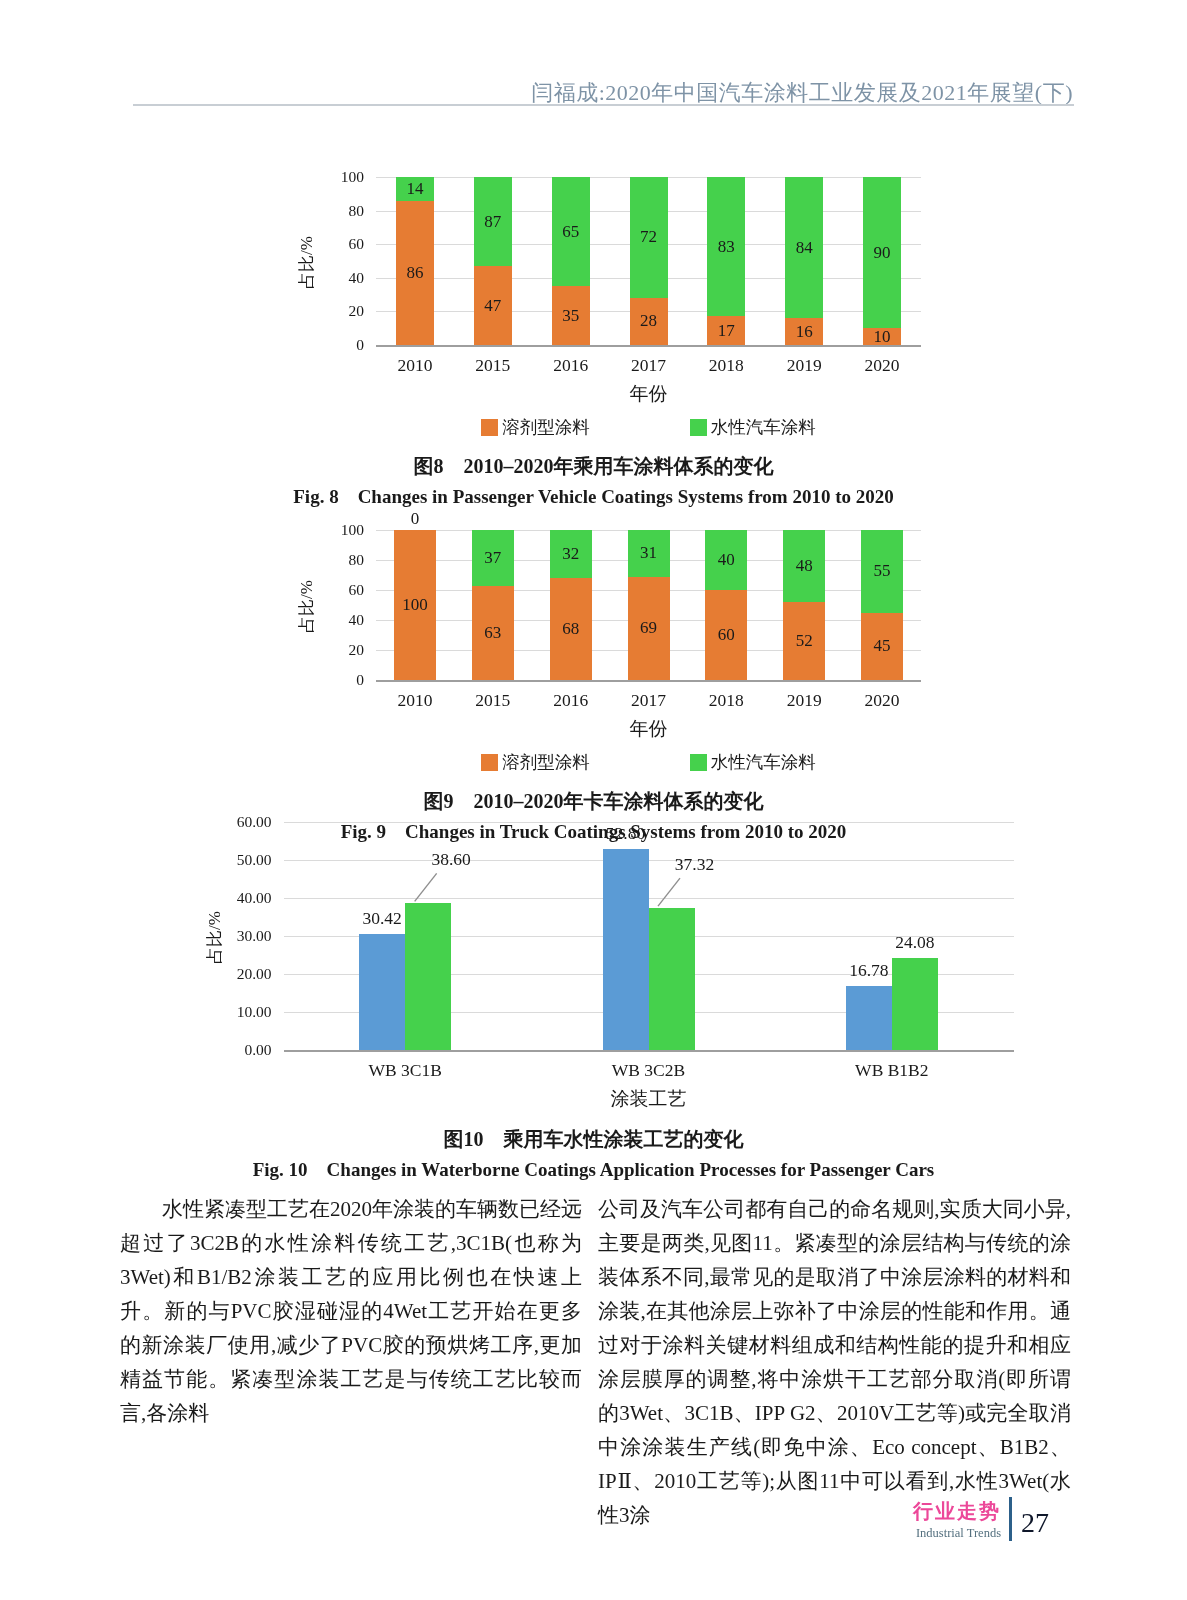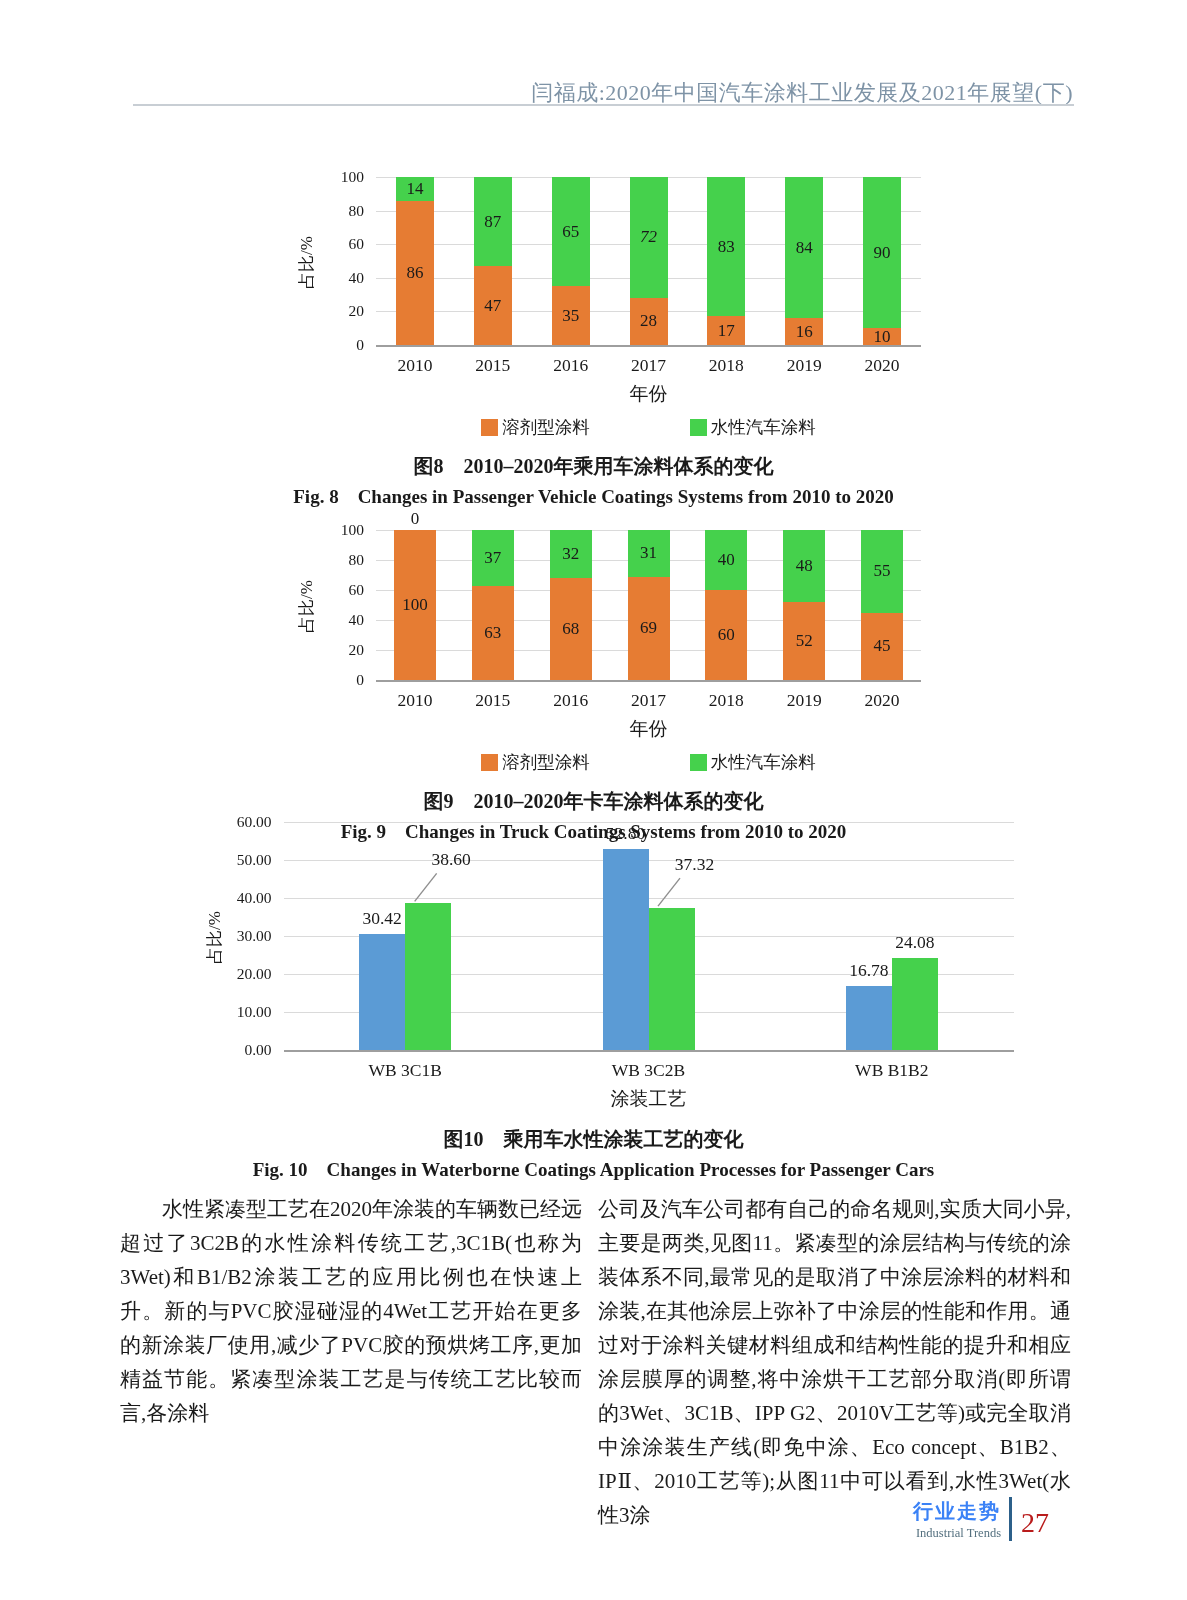--- a/index.html
+++ b/index.html
@@ -81,21 +81,21 @@
         <span class="seg-label" style="left: 77.8571px; width: 77.8571px; top: 118.52px;">47</span>
         <div class="bar" style="left: 97.7857px; top: 0px; width: 38px; height: 89.04px; background: rgb(69, 209, 76);"></div>
         <span class="seg-label" style="left: 77.8571px; width: 77.8571px; top: 34.52px;">87</span>
         <div class="bar" style="left: 175.643px; top: 109.2px; width: 38px; height: 58.8px; background: rgb(230, 124, 51);"></div>
         <span class="seg-label" style="left: 155.714px; width: 77.8571px; top: 128.6px; font-family: Liberation Serif, serif;">35</span>
         <div class="bar" style="left: 175.643px; top: 0px; width: 38px; height: 109.2px; background: rgb(69, 209, 76);"></div>
         <span class="seg-label" style="left: 155.714px; width: 77.8571px; top: 44.6px;">65</span>
         <div class="bar" style="left: 253.5px; top: 120.96px; width: 38px; height: 47.04px; background: rgb(230, 124, 51);"></div>
         <span class="seg-label" style="left: 233.571px; width: 77.8571px; top: 134.48px;">28</span>
         <div class="bar" style="left: 253.5px; top: 0px; width: 38px; height: 120.96px; background: rgb(69, 209, 76);"></div>
-        <span class="seg-label" style="left: 233.571px; width: 77.8571px; top: 50.48px; font-style: italic;">72</span>
+        <span class="seg-label" style="left: 233.571px; width: 77.8571px; top: 50.48px;">72</span>
         <div class="bar" style="left: 331.357px; top: 139.44px; width: 38px; height: 28.56px; background: rgb(230, 124, 51);"></div>
         <span class="seg-label" style="left: 311.429px; width: 77.8571px; top: 143.72px;">17</span>
         <div class="bar" style="left: 331.357px; top: 0px; width: 38px; height: 139.44px; background: rgb(69, 209, 76);"></div>
         <span class="seg-label" style="left: 311.429px; width: 77.8571px; top: 59.72px;">83</span>
         <div class="bar" style="left: 409.214px; top: 141.12px; width: 38px; height: 26.88px; background: rgb(230, 124, 51);"></div>
         <span class="seg-label" style="left: 389.286px; width: 77.8571px; top: 144.56px;">16</span>
         <div class="bar" style="left: 409.214px; top: 0px; width: 38px; height: 141.12px; background: rgb(69, 209, 76);"></div>
         <span class="seg-label" style="left: 389.286px; width: 77.8571px; top: 60.56px;">84</span>
         <div class="bar" style="left: 487.071px; top: 151.2px; width: 38px; height: 16.8px; background: rgb(230, 124, 51);"></div>
         <span class="seg-label" style="left: 467.143px; width: 77.8571px; top: 149.6px;">10</span>
@@ -245,18 +245,18 @@
 
 <div class="col col-left">
   <p class="indent">水性紧凑型工艺在2020年涂装的车辆数已经远超过了3C2B的水性涂料传统工艺,3C1B(也称为3Wet)和B1/B2涂装工艺的应用比例也在快速上升。新的与PVC胶湿碰湿的4Wet工艺开始在更多的新涂装厂使用,减少了PVC胶的预烘烤工序,更加精益节能。紧凑型涂装工艺是与传统工艺比较而言,各涂料</p>
 </div>
 <div class="col col-right">
   <p>公司及汽车公司都有自己的命名规则,实质大同小异,主要是两类,见图11。紧凑型的涂层结构与传统的涂装体系不同,最常见的是取消了中涂层涂料的材料和涂装,在其他涂层上弥补了中涂层的性能和作用。通过对于涂料关键材料组成和结构性能的提升和相应涂层膜厚的调整,将中涂烘干工艺部分取消(即所谓的3Wet、3C1B、IPP G2、2010V工艺等)或完全取消中涂涂装生产线(即免中涂、Eco concept、B1B2、IPⅡ、2010工艺等);从图11中可以看到,水性3Wet(水性3涂</p>
 </div>
 
 <div class="footer">
   <div class="footer-section">
-    <div class="footer-cn" style="color: #3b82f6;">行业走势</div>
+    <div class="footer-cn" style="color: #ec4899;">行业走势</div>
     <div class="footer-en" style="color: rgb(84, 112, 127);">Industrial Trends</div>
   </div>
   <div class="footer-bar" style="background: rgb(44, 96, 138);"></div>
-  <div class="footer-page" style="color: #b91c1c;">27</div>
+  <div class="footer-page" style="color: #0f172a;">27</div>
 </div>
 
 </body></html>

